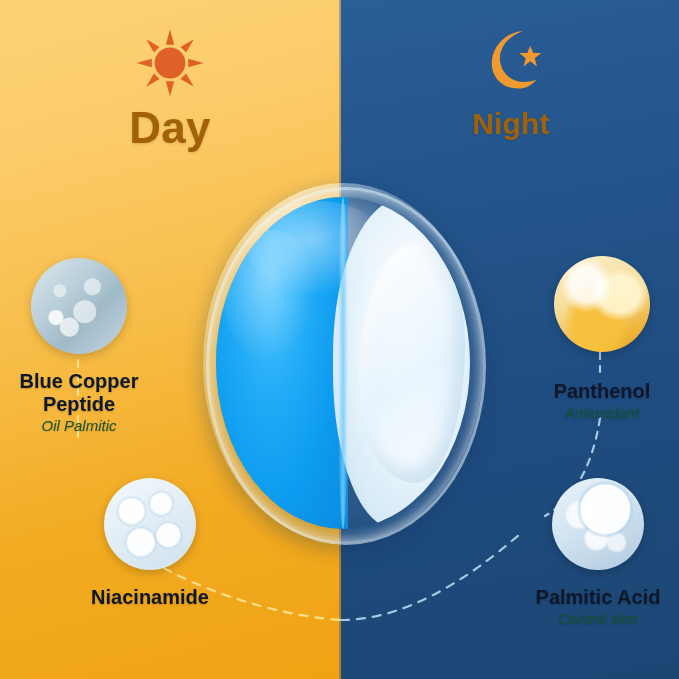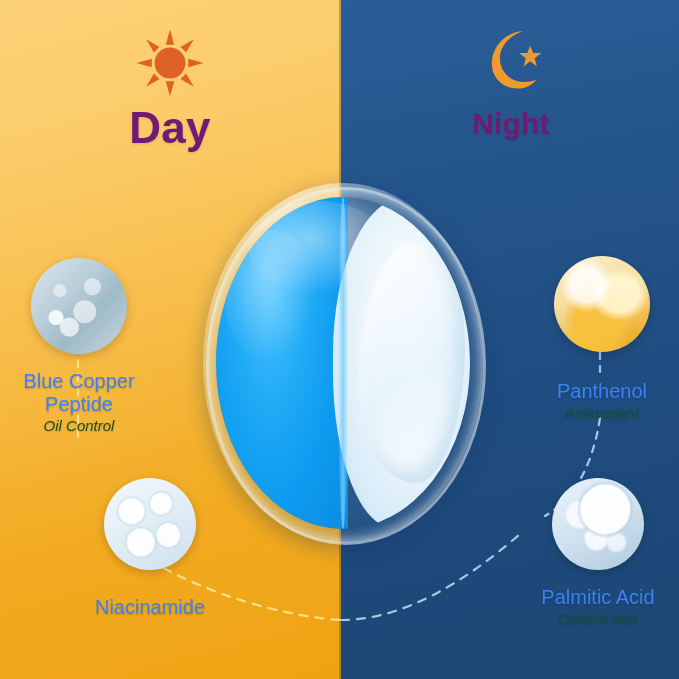--- a/index.html
+++ b/index.html
@@ -18,21 +18,21 @@
   #night-bg{left:341px;width:338px;
     background:linear-gradient(170deg,#2A5E97 0%,#24558B 28%,#1F4C80 60%,#1C4674 100%);}
   #split-line{position:absolute;left:339px;top:0;width:2px;height:679px;
     background:rgba(60,70,80,.35);}
 
   
   .header{position:absolute;text-align:center;}
   #day-header{left:60px;top:22px;width:220px;}
   #night-header{left:400px;top:18px;width:222px;}
   .title{
-    color:#701a75;font-weight:bold;font-size:44px;line-height:48px;
+    color:#a16207;font-weight:bold;font-size:44px;line-height:48px;
     letter-spacing:.2px;text-shadow:0 1px 3px rgba(0,0,0,.14);text-align:center;
   }
   #night-header .title{font-size:30px;}
   .icon-wrap{height:82px;display:flex;align-items:center;justify-content:center;}
 
   
   #jar{position:absolute;left:203px;top:183px;width:280px;height:360px;}
   #jar-rim{
     position:absolute;left:0;top:0;width:280px;height:360px;border-radius:50%;
     background:
@@ -84,21 +84,21 @@
   }
 
   
   .callout{position:absolute;text-align:center;}
   .swatch{
     border-radius:50%;margin:0 auto;
     box-shadow:0 3px 10px rgba(0,0,0,.20);
     position:relative;overflow:hidden;
   }
   .ing-name{
-    font-size:20px;font-weight:normal;color:#3b82f6;line-height:23px;
+    font-size:20px;font-weight:bold;color:#0f172a;line-height:23px;
     text-shadow:0 1px 2px rgba(0,0,0,.20);
   }
   .ing-sub{
     font-size:15px;font-style:italic;color:#14532d;line-height:20px;
     text-shadow:0 1px 2px rgba(0,0,0,.18);
   }
 
   
   .tex-gel{
     background:
@@ -193,26 +193,26 @@
         <div id="cream-swirl"></div>
       </div>
       <div id="divider-seam"></div>
     </div>
     <div id="jar-gloss"></div>
   </div>
 
   <div class="callout" id="co-bcp" style="left:4px;top:258px;width:150px;">
     <div class="swatch tex-gel" style="width:96px;height:96px;"></div>
     <div class="ing-name" style="margin-top:16px;">Blue Copper Peptide</div>
-    <div class="ing-sub">Oil Control</div>
+    <div class="ing-sub">Oil Palmitic</div>
   </div>
 
   <div class="callout" id="co-nia" style="left:55px;top:478px;width:190px;">
     <div class="swatch tex-molecule" style="width:92px;height:92px;"></div>
-    <div class="ing-name" style="margin-top:26px;">Niacinamide</div>
+    <div class="ing-name" style="margin-top:16px;">Niacinamide</div>
   </div>
 
   <div class="callout" id="co-pan" style="left:528px;top:256px;width:148px;">
     <div class="swatch tex-oil" style="width:96px;height:96px;"></div>
     <div class="ing-name" style="margin-top:28px;">Panthenol</div>
     <div class="ing-sub">Antioxidant</div>
   </div>
 
   <div class="callout" id="co-pal" style="left:499px;top:478px;width:198px;">
     <div class="swatch tex-bubbles" style="width:92px;height:92px;"></div>

